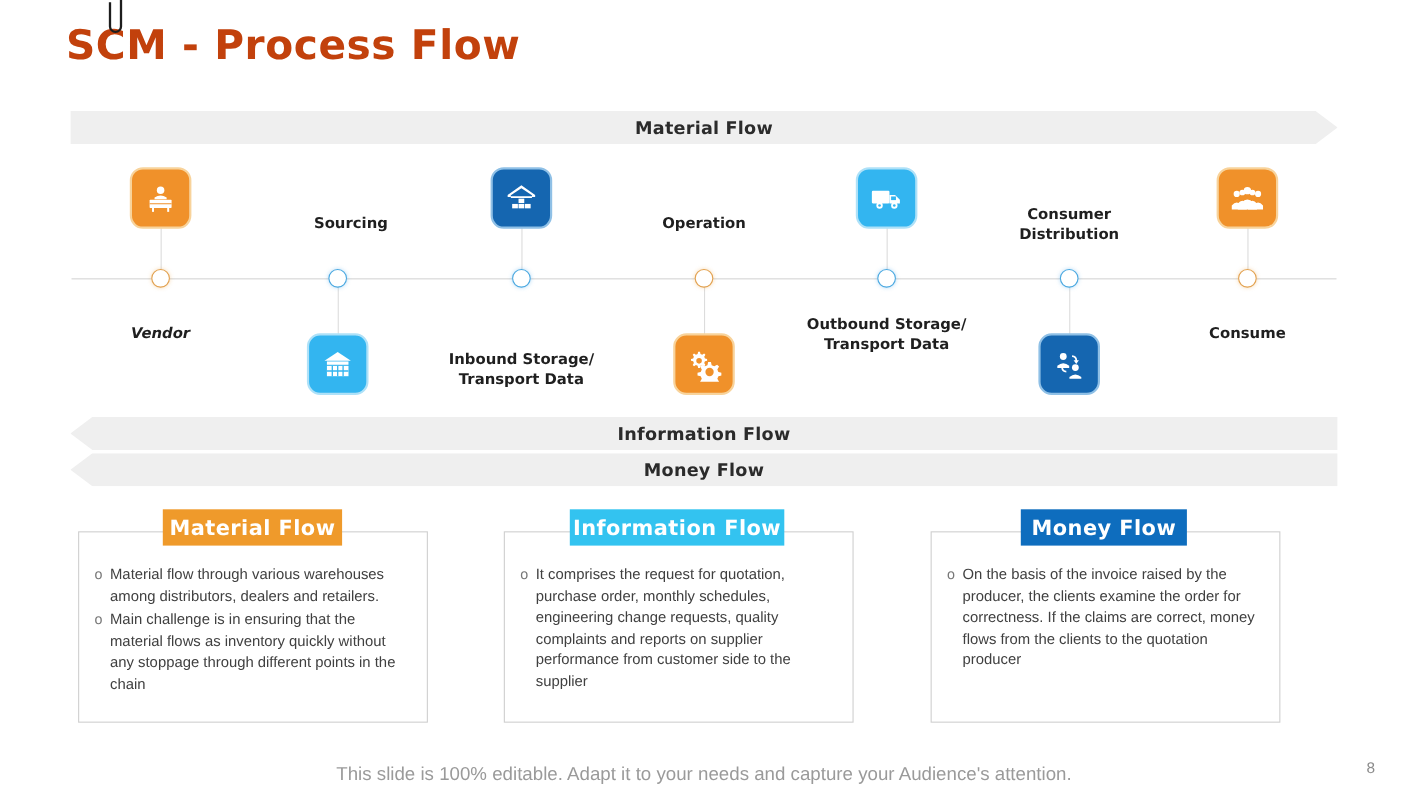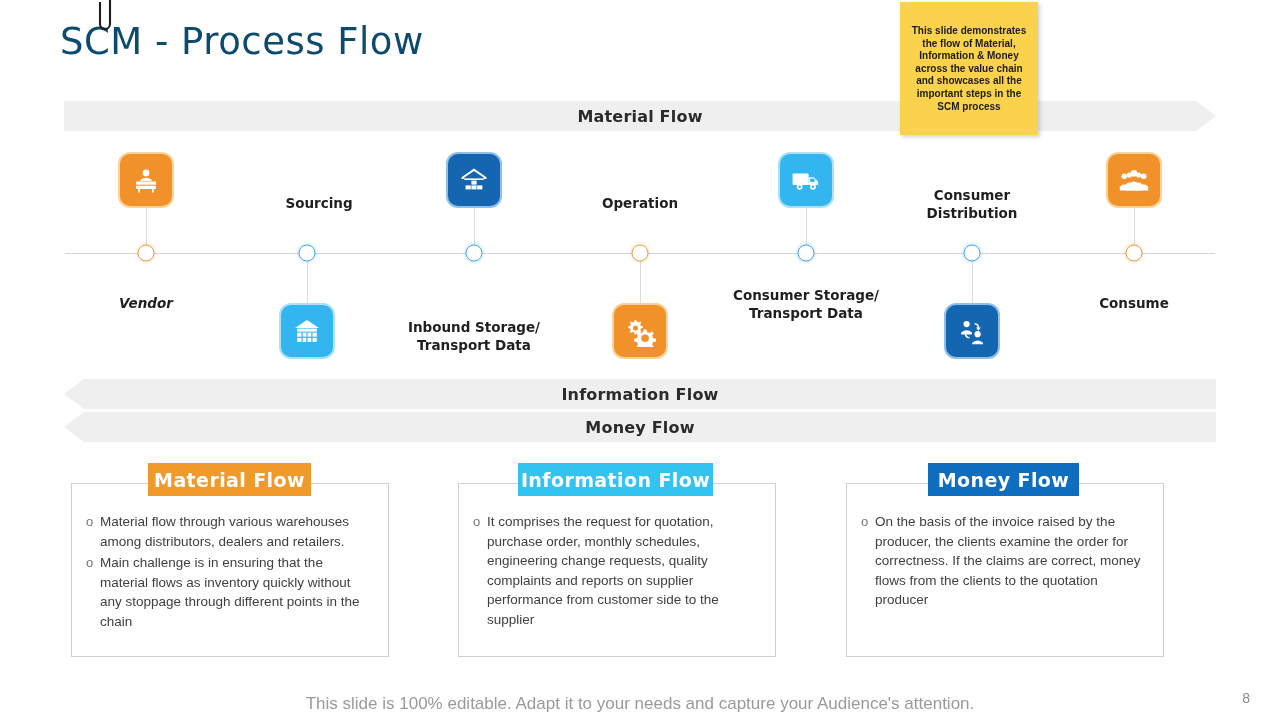--- a/index.html
+++ b/index.html
@@ -7,21 +7,21 @@
     width:1280px;height:720px;
     background:#ffffff;
     font-family:"Liberation Sans",sans-serif;
     overflow:hidden;position:relative;
   }
   #slide{position:absolute;left:0;top:0;width:1280px;height:720px;}
 
   
   .title{
     position:absolute;left:60px;top:20px;
-    font-size:37px;font-weight:400;color:#0c4a6e;
+    font-size:37px;font-weight:700;color:#c2410c;
     letter-spacing:0.5px;
     font-family:"DejaVu Sans","Liberation Sans",sans-serif;
     white-space:nowrap;
   }
 
   
   .sticky{
     position:absolute;left:900px;top:2px;width:138px;height:133px;
     background:#fbd24b;
     box-shadow:2px 2px 4px rgba(0,0,0,.18);
@@ -122,23 +122,20 @@
     font-family:"Liberation Sans",sans-serif;
   }
 </style>
 </head>
 <body>
 
 <div id="slide">
 
   <div class="title">SCM - Process Flow</div>
 
-  <div class="sticky">
-    <div class="sticky-text">This slide demonstrates the flow of Material, Information &amp; Money across the value chain and showcases all the important steps in the SCM process</div>
-  </div>
   <svg class="clip" viewBox="0 0 18 44">
     <path d="M4 6 a5 5 0 0 1 10 0 v26 a5 5 0 0 1 -10 0 v-22" fill="none" stroke="#1d1d1d" stroke-width="2.1"></path>
   </svg>
 
   <div class="banner" style="left:64px;top:101px;width:1152px;">
     <svg class="bn-shape" viewBox="0 0 1152 30" preserveAspectRatio="none">
       <polygon points="0,0 1132,0 1152,15 1132,30 0,30" fill="#EFEFEF"></polygon>
     </svg>
     <span class="bn-label">Material Flow</span>
   </div>
@@ -215,21 +212,21 @@
     <svg width="32" height="30" viewBox="0 0 32 30">
       <rect x="2.6" y="8.5" width="16" height="11.4" rx="1" fill="#fff"></rect>
       <path d="M18.6 12.2 h5.1 l4.4 4.3 v3.4 h-9.5 z" fill="#fff"></path>
       <circle cx="9.6" cy="21.8" r="2.9" fill="#fff"></circle>
       <circle cx="9.6" cy="21.8" r="1.2" fill="#33b5f0"></circle>
       <circle cx="23.0" cy="21.8" r="2.9" fill="#fff"></circle>
       <circle cx="23.0" cy="21.8" r="1.2" fill="#33b5f0"></circle>
       <rect x="20.1" y="13.6" width="4.4" height="3.3" fill="#33b5f0"></rect>
     </svg>
   </div>
-  <div class="node-label" style="left:806px;top:286px;width:200px;">Consumer Storage/
+  <div class="node-label" style="left:806px;top:286px;width:200px;">Outbound Storage/
 Transport Data</div>
 
   <div class="node-label" style="left:972px;top:186px;width:180px;">Consumer
 Distribution</div>
   <div class="icon-box darkblue" style="left:972px;top:303px;">
     <svg width="30" height="30" viewBox="0 0 30 30">
       <circle cx="9.6" cy="8.1" r="3.1" fill="#fff"></circle>
       <path d="M4.2 16.6 q5.4 -4.6 10.8 0 v2.0 h-10.8 z" fill="#fff"></path>
       <circle cx="20.6" cy="18.2" r="3.1" fill="#fff"></circle>
       <path d="M15.2 26.7 q5.4 -4.6 10.8 0 v1.6 h-10.8 z" fill="#fff"></path>

